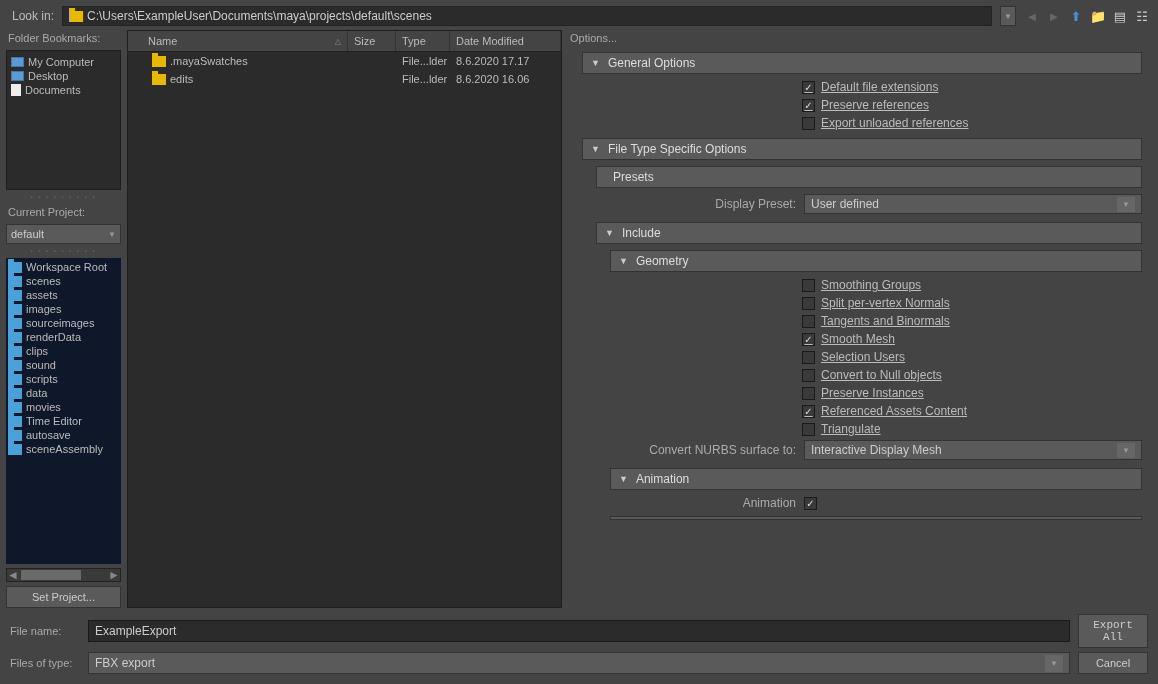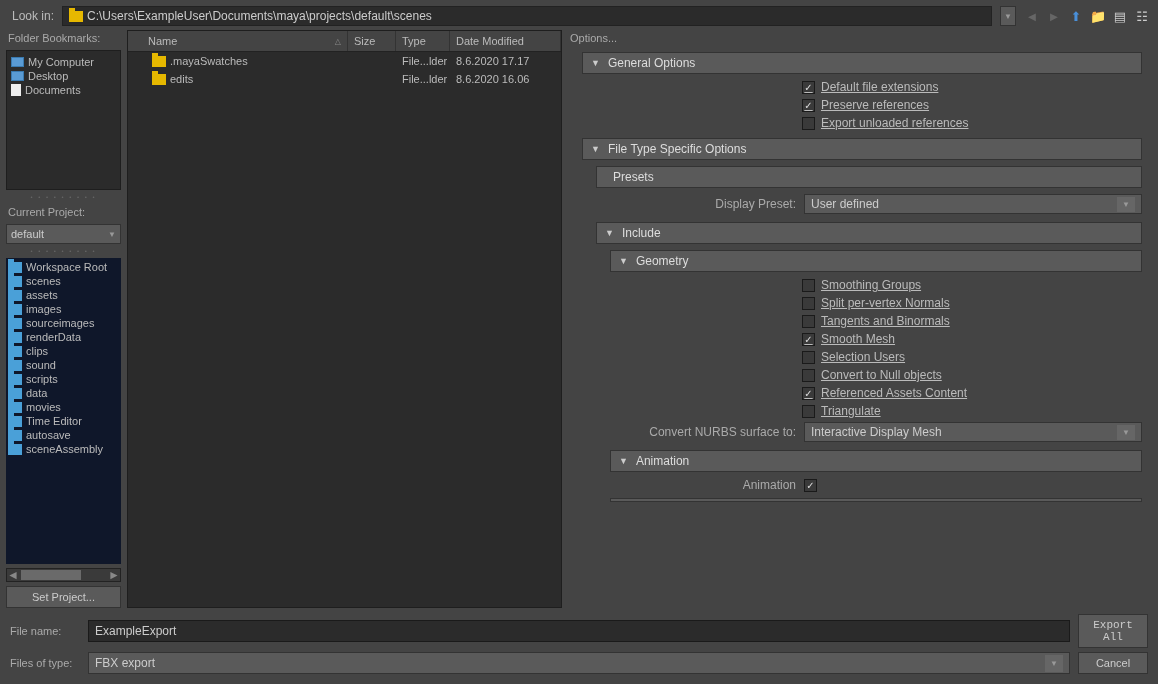--- a/index.html
+++ b/index.html
@@ -375,20 +375,24 @@
         </div>
       <div class="opt-row">
           <span class="cb"></span>
           <span>Selection Users</span>
         </div>
       <div class="opt-row">
           <span class="cb"></span>
           <span>Convert to Null objects</span>
         </div>
       <div class="opt-row">
+          <span class="cb"></span>
+          <span>Preserve Instances</span>
+        </div>
+      <div class="opt-row">
           <span class="cb checked"></span>
           <span>Referenced Assets Content</span>
         </div>
       <div class="opt-row">
           <span class="cb"></span>
           <span>Triangulate</span>
         </div>
       <div class="row-both" style="margin-left:14px;">
         <div class="opt-label-left" style="width:200px;">Convert NURBS surface to:</div>
         <div class="dd">

